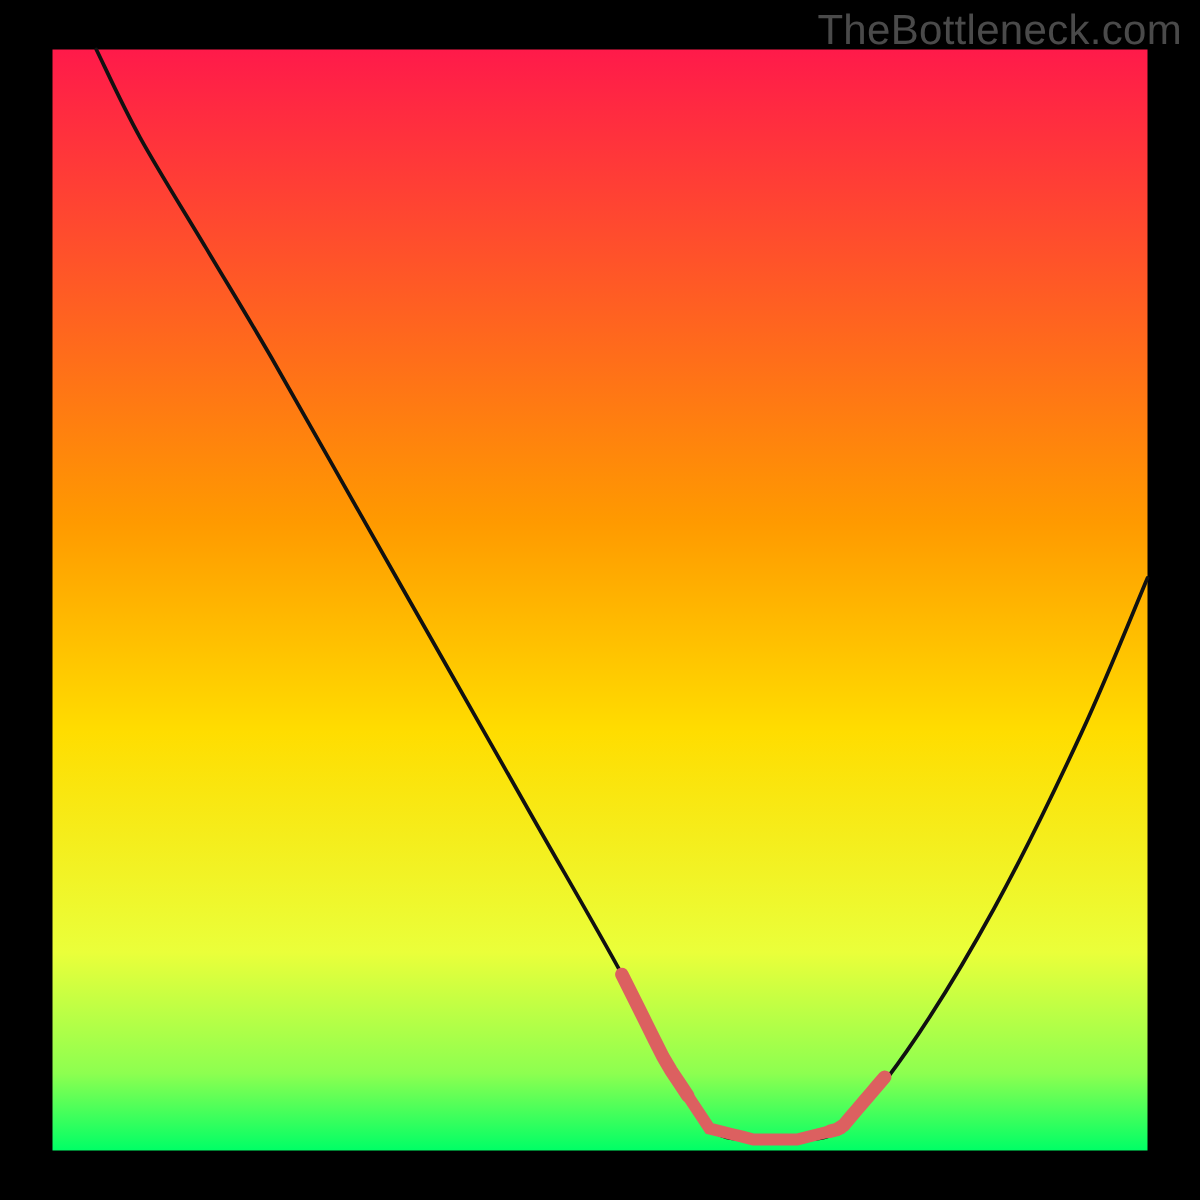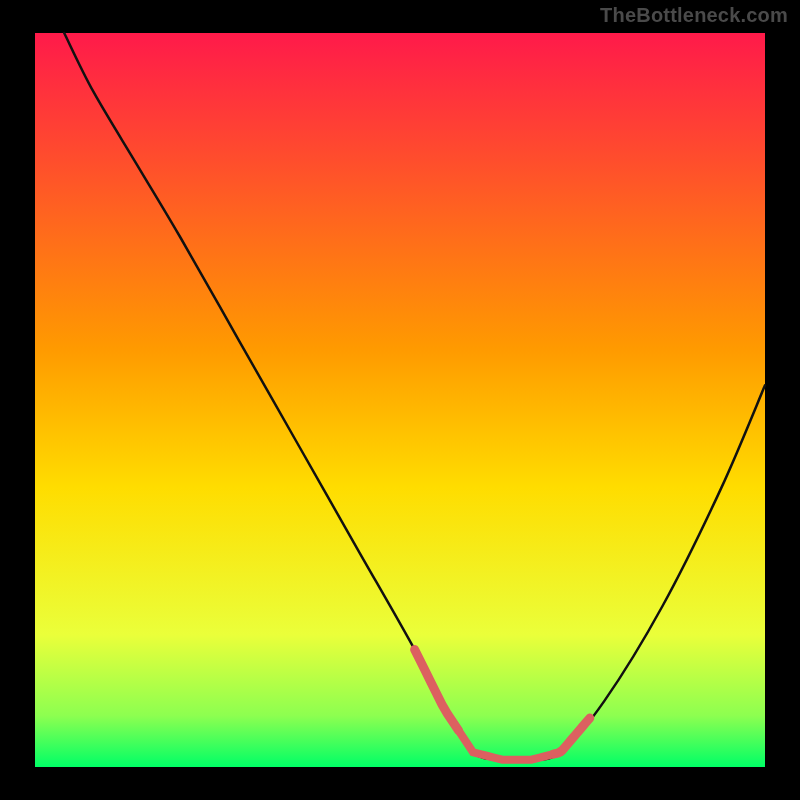--- a/index.html
+++ b/index.html
@@ -14,24 +14,24 @@
     position: relative;
     width: 800px;
     height: 800px;
     background: #000;
   }
   .watermark {
     position: absolute;
     top: 4px;
     right: 12px;
     font-family: Arial, Helvetica, sans-serif;
-    font-size: 20px;
+    font-size: 28px;
     color: #4a4a4a;
     letter-spacing: 0.2px;
-    font-weight: 700;
+    font-weight: 400;
     margin-left: 28px;
   }
   svg.plot {
     position: absolute;
     left: 0;
     top: 0;
   }
 </style>
 </head>
 <body>

